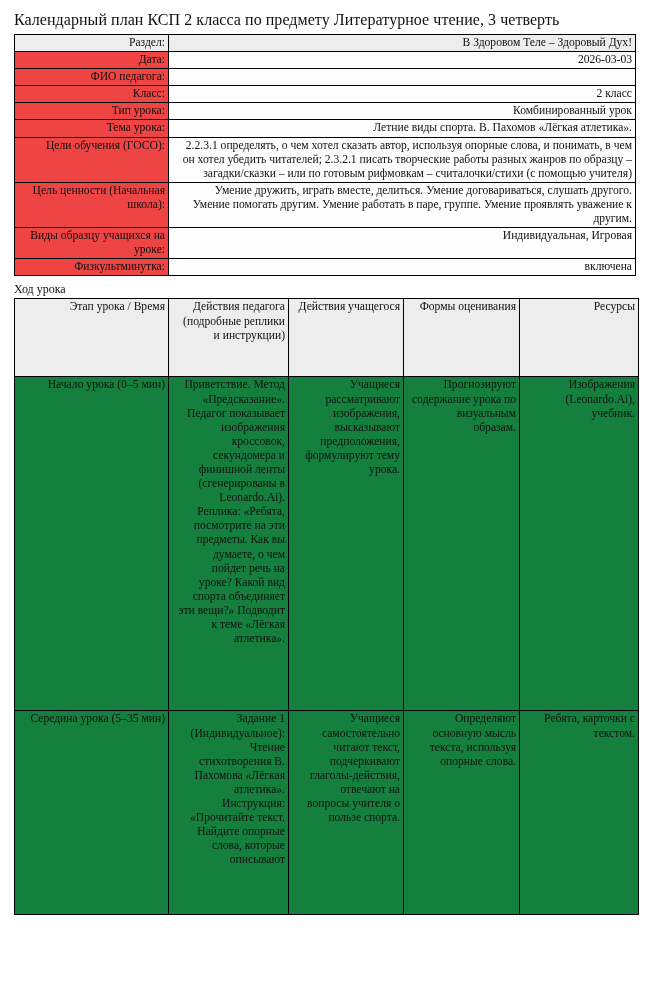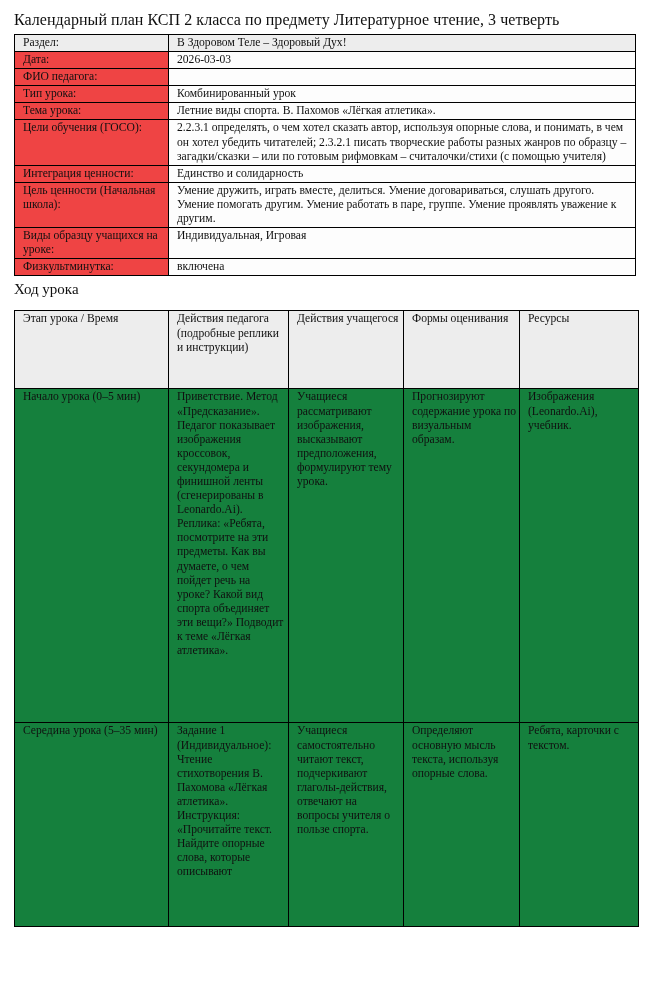--- a/index.html
+++ b/index.html
@@ -32,42 +32,42 @@
   table {
     border-collapse: collapse;
     table-layout: fixed;
     font-size: 11.6px;
     line-height: 14.1px;
   }
   td, th {
     border: 1px solid #000000;
     vertical-align: top;
     padding: 1px 3px 2px 8px;
-    text-align: left;
+    text-align: right;
     font-weight: normal;
     word-wrap: break-word;
     overflow-wrap: break-word;
     hyphens: none;
   }
   
   #info-table {
     width: 621px;
     margin-left: 0;
   }
   #info-table col.c-label { width: 154px; }
   #info-table col.c-value { width: 467px; }
   #info-table td.label { background: #ef4444; }
   #info-table td.value { background: #fdfdfd; }
   #info-table tr.shaded td { background: #ededed; }
   #info-table td { padding-top: 1px; padding-bottom: 1px; }
 
   .section-caption {
-    font-size: 15px;
+    font-size: 12px;
     line-height: 14px;
-    margin: 6px 0 14px 0;
+    margin: 6px 0 2px 0;
   }
 
   
   #flow-table {
     width: 624px;
     border-radius: 15px;
   }
   #flow-table col.f1 { width: 154px; }
   #flow-table col.f2 { width: 120px; }
   #flow-table col.f3 { width: 115px; }
@@ -102,34 +102,34 @@
       </tr>
       <tr>
         <td class="label">Дата:</td>
         <td class="value">2026-03-03</td>
       </tr>
       <tr>
         <td class="label">ФИО педагога:</td>
         <td class="value"></td>
       </tr>
       <tr>
+        <td class="label">Класс:</td>
+        <td class="value">2 класс</td>
+      </tr>
+      <tr>
         <td class="label">Тип урока:</td>
         <td class="value">Комбинированный урок</td>
       </tr>
       <tr>
         <td class="label">Тема урока:</td>
         <td class="value">Летние виды спорта. В. Пахомов «Лёгкая атлетика».</td>
       </tr>
       <tr>
         <td class="label">Цели обучения (ГОСО):</td>
         <td class="value">2.2.3.1 определять, о чем хотел сказать автор, используя опорные слова, и понимать, в чем он хотел убедить читателей; 2.3.2.1 писать творческие работы разных жанров по образцу – загадки/сказки – или по готовым рифмовкам – считалочки/стихи (с помощью учителя)</td>
-      </tr>
-      <tr>
-        <td class="label">Интеграция ценности:</td>
-        <td class="value">Единство и солидарность</td>
       </tr>
       <tr>
         <td class="label">Цель ценности (Начальная школа):</td>
         <td class="value">Умение дружить, играть вместе, делиться. Умение договариваться, слушать другого. Умение помогать другим. Умение работать в паре, группе. Умение проявлять уважение к другим.</td>
       </tr>
       <tr>
         <td class="label">Виды образцу учащихся на уроке:</td>
         <td class="value">Индивидуальная, Игровая</td>
       </tr>
       <tr>

